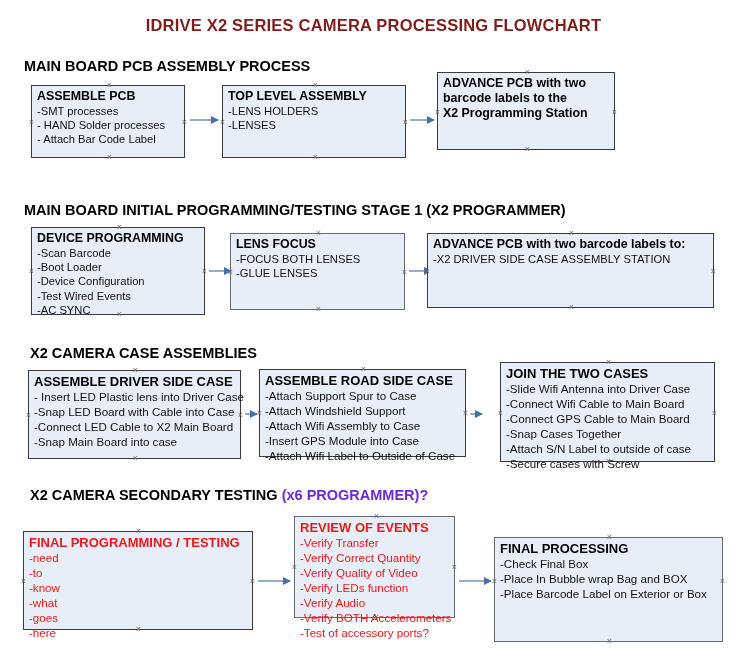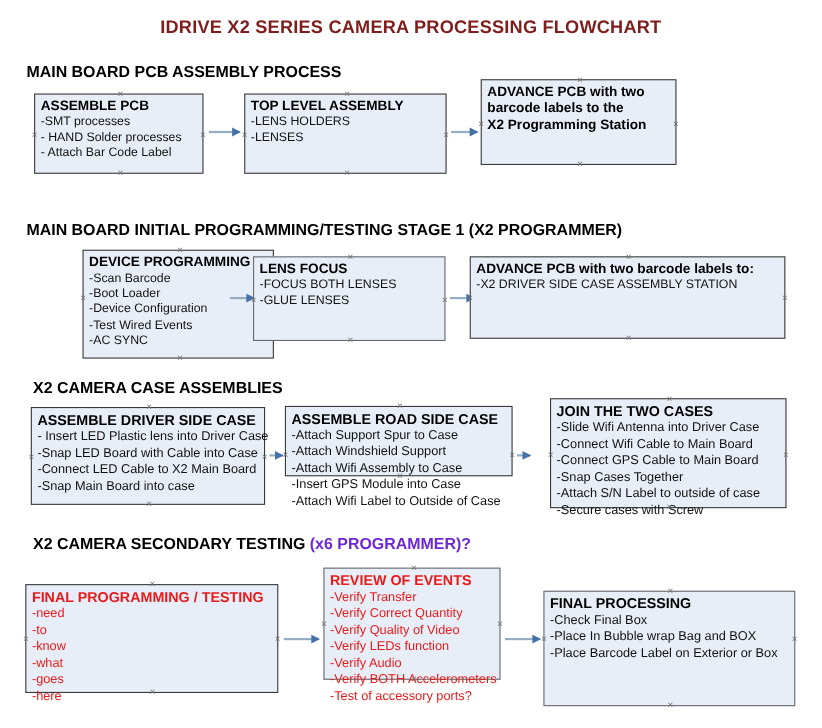--- a/index.html
+++ b/index.html
@@ -157,21 +157,21 @@
     <span class="xh" style="left:86px; top:-4px;"></span>
     <span class="xh" style="left:86px; bottom:-4px;"></span>
     <span class="xh" style="left:-4px; top:36px;"></span>
     <span class="xh" style="right:-4px; top:36px;"></span>
   </div>
 
   <div class="section-head" style="left:24px; top:202px;">
     <span>MAIN BOARD INITIAL PROGRAMMING/TESTING STAGE 1 (X2 PROGRAMMER)</span>
   </div>
 
-  <div class="node" style="left:31px; top:227px; width:174px; height:99px;margin-left:44px;">
+  <div class="node" style="left:31px; top:227px; width:174px; height:88px;">
     <div class="ttl">DEVICE PROGRAMMING</div>
     <ul>
       <li>-Scan Barcode</li>
       <li>-Boot Loader</li>
       <li>-Device Configuration</li>
       <li>-Test Wired Events</li>
       <li>-AC SYNC</li>
     </ul>
     <span class="xh" style="left:84px; top:-4px;"></span>
     <span class="xh" style="left:84px; bottom:-4px;"></span>
@@ -219,21 +219,21 @@
       <li>-Snap Main Board into case</li>
     </ul>
     <span class="xh" style="left:103px; top:-4px;"></span>
     <span class="xh" style="left:103px; bottom:-4px;"></span>
     <span class="xh" style="left:-4px; top:41px;"></span>
     <span class="xh" style="right:-4px; top:41px;"></span>
   </div>
 
   <div class="conn" style="left:245px; top:413px; width:12px;"></div>
 
-  <div class="node big" style="left:259px; top:369px; width:207px; height:64px;">
+  <div class="node big" style="left:259px; top:369px; width:207px; height:88px;">
     <div class="ttl">ASSEMBLE ROAD SIDE CASE</div>
     <ul>
       <li>-Attach Support Spur to Case</li>
       <li>-Attach Windshield Support</li>
       <li>-Attach Wifi Assembly to Case</li>
       <li>-Insert GPS Module into Case</li>
       <li>-Attach Wifi Label to Outside of Case</li>
     </ul>
     <span class="xh" style="left:100px; top:-4px;"></span>
     <span class="xh" style="left:100px; bottom:-4px;"></span>

